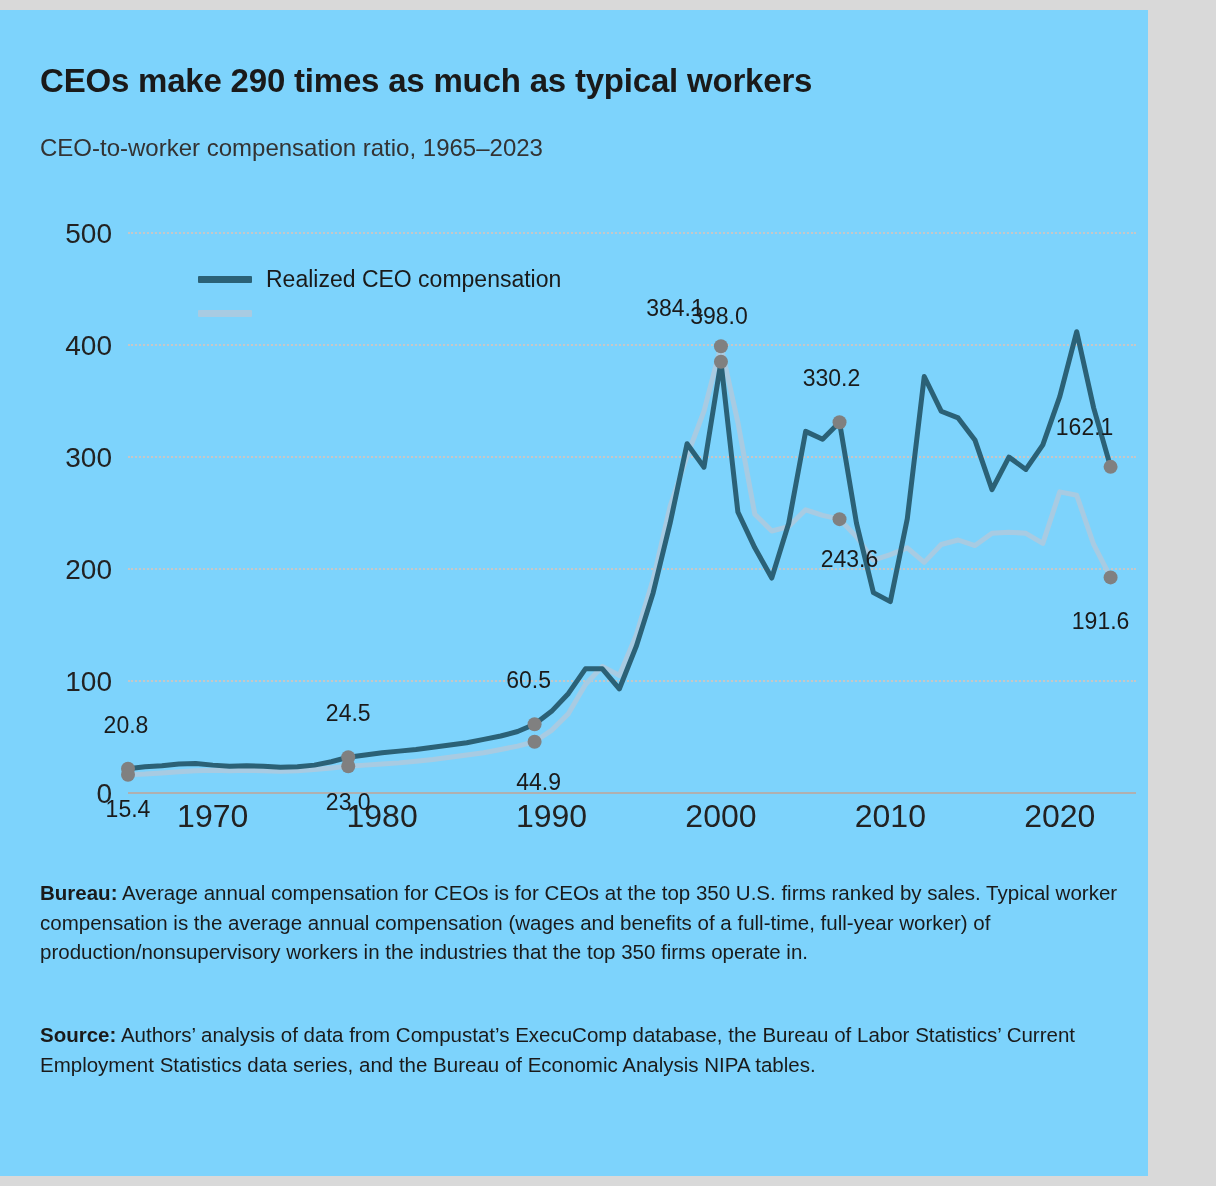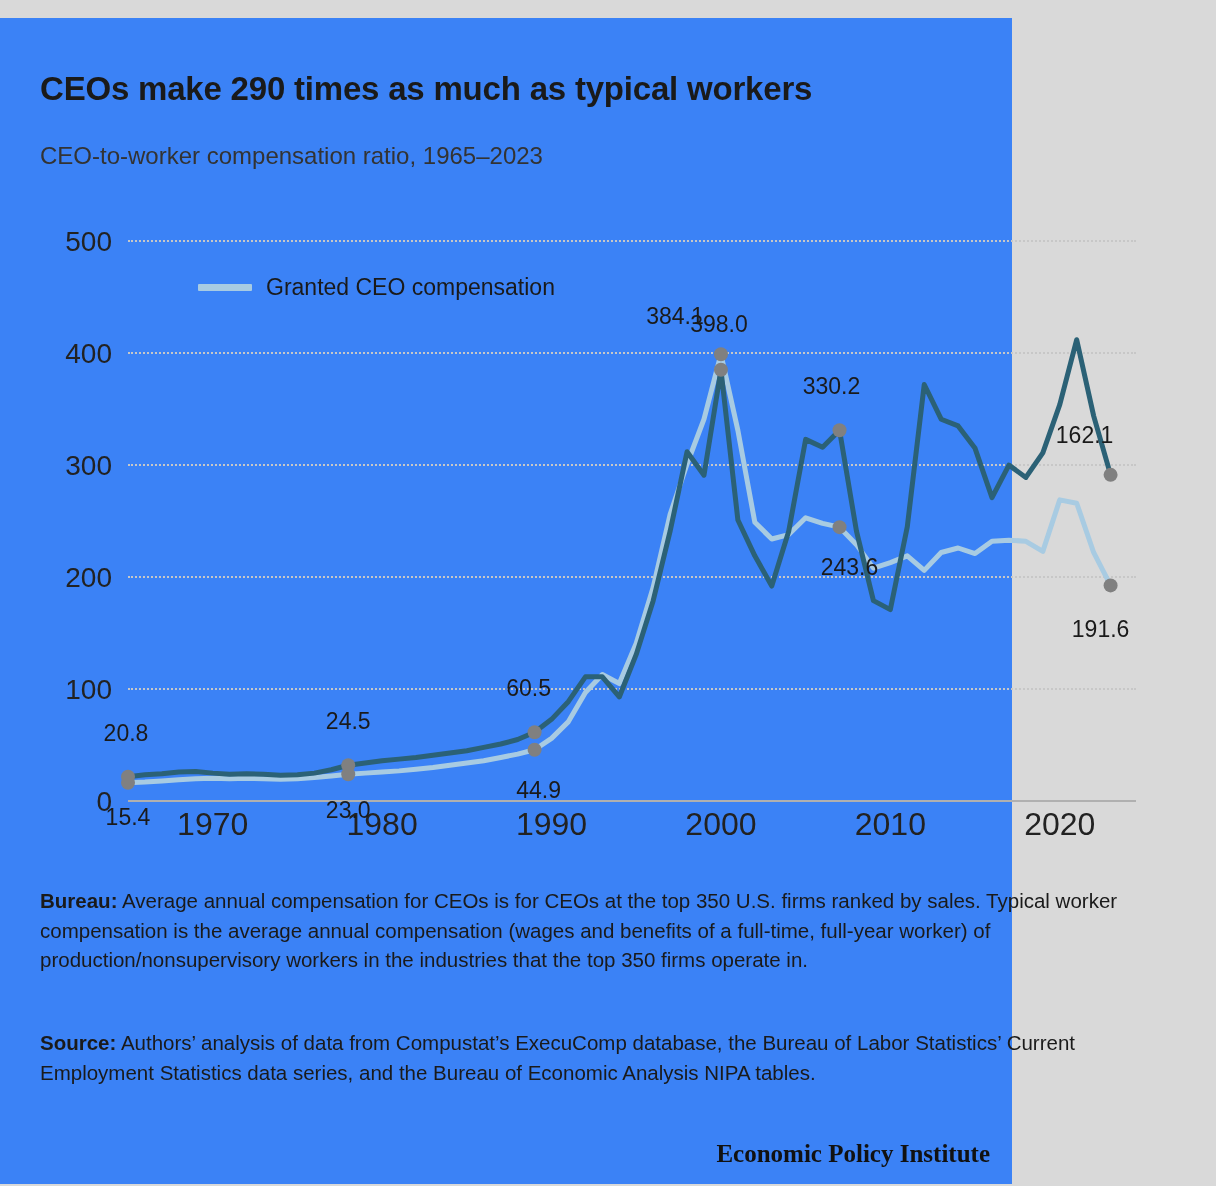--- a/index.html
+++ b/index.html
@@ -10,24 +10,23 @@
     width: 1216px;
     height: 1186px;
     background: #d9d9d9;
     font-family: "Liberation Sans", sans-serif;
     overflow: hidden;
   }
   #figure {
     position: absolute;
     left: 0;
     top: 10px;
-    width: 1012px;
+    width: 1148px;
     height: 1166px;
-    background: #3b82f6;
-    margin-top: 8px;
+    background: #7dd3fc;
   }
   .title {
     position: absolute;
     left: 40px;
     top: 52px;
     font-size: 33px;
     font-weight: bold;
     color: #1a1a1a;
     letter-spacing: -0.2px;
   }
@@ -192,28 +191,30 @@
         <div class="dlabel" style="left: 546.941px; top: 76px;">384.1</div>
         <div class="dlabel" style="left: 590.941px; top: 84px;">398.0</div>
         <div class="dlabel" style="left: 703.529px; top: 146.176px;">330.2</div>
         <div class="dlabel" style="left: 721.529px; top: 327.168px;">243.6</div>
         <div class="dlabel" style="left: 956.588px; top: 194.864px;">162.1</div>
         <div class="dlabel" style="left: 972.588px; top: 389.408px;">191.6</div>
       </div>
 
     <div id="legend">
       <div class="legend-row">
+        <span class="legend-swatch" id="sw-realized" style="background: rgb(43, 97, 118);"></span>
+        <span class="legend-label">Realized CEO compensation</span>
+      </div>
+      <div class="legend-row">
         <span class="legend-swatch" id="sw-granted" style="background: rgb(168, 203, 226);"></span>
-        <span class="legend-label">Granted CEO compensation</span>
       </div>
     </div>
   </div>
 
   <div class="notes" id="notes-block">
     <b>Bureau:</b><span> Average annual compensation for CEOs is for CEOs at the top 350 U.S. firms ranked by sales. Typical worker compensation is the average annual compensation (wages and benefits of a full-time, full-year worker) of production/nonsupervisory workers in the industries that the top 350 firms operate in.</span>
   </div>
 
   <div class="notes" id="source-block">
     <b>Source:</b><span> Authors’ analysis of data from Compustat’s ExecuComp database, the Bureau of Labor Statistics’ Current Employment Statistics data series, and the Bureau of Economic Analysis NIPA tables.</span>
   </div>
 
-  <div class="brand">Economic Policy Institute</div>
 </div>
 
 </body></html>

